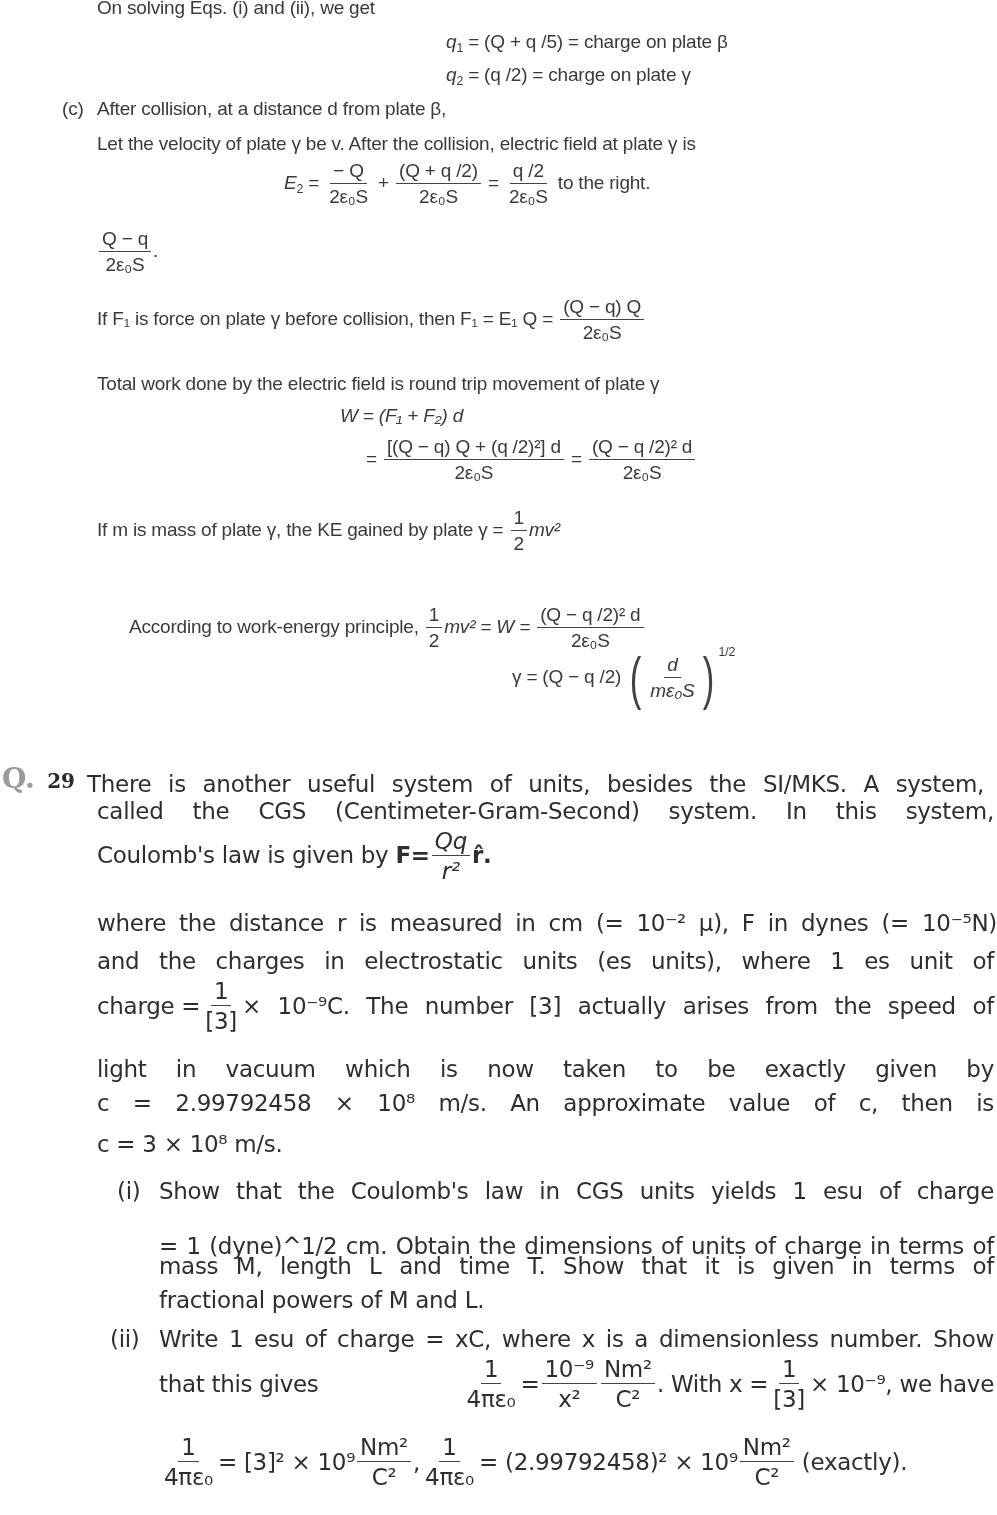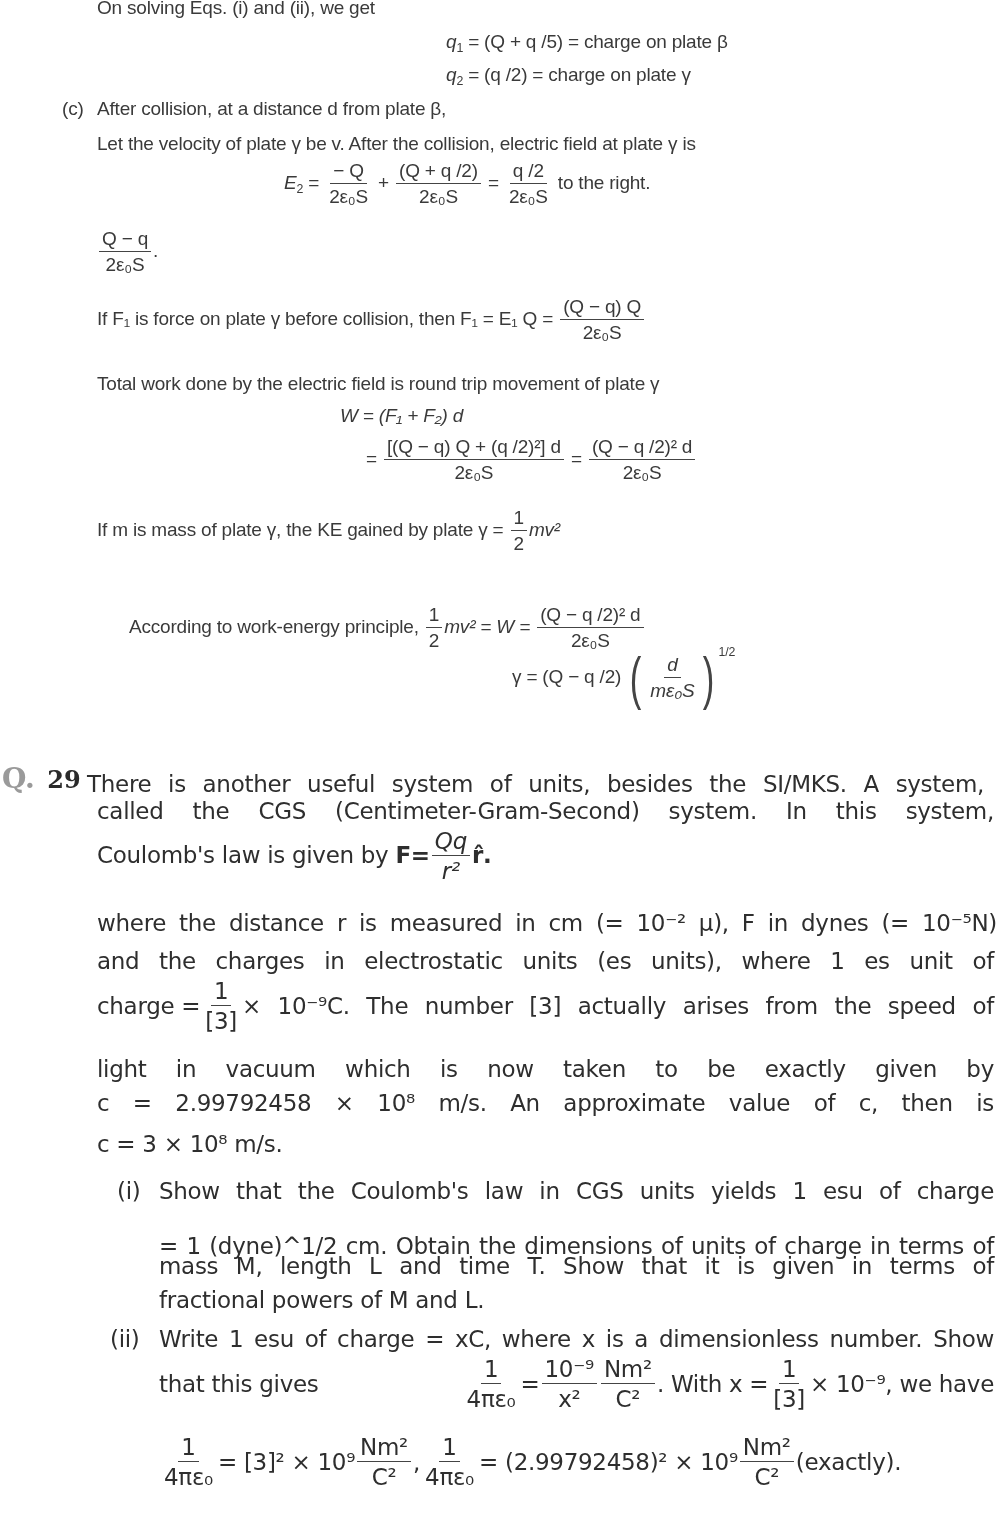--- a/index.html
+++ b/index.html
@@ -9,21 +9,21 @@
   .sol { font-family: "Liberation Sans", sans-serif; font-size: 19px; color: #3a3a3a; letter-spacing: -0.2px; }
   .q { font-family: "DejaVu Sans", sans-serif; font-size: 23px; color: #2e2e2e; letter-spacing: -0.3px; }
   .it { font-style: italic; }
   .frac { display: inline-flex; flex-direction: column; align-items: center; vertical-align: middle; margin: 0 2px; }
   .frac .num { padding: 0 3px 1px 3px; border-bottom: 1.3px solid #444; line-height: 1.15; }
   .frac .den { padding: 2px 3px 0 3px; line-height: 1.15; }
   sub { font-size: 0.65em; vertical-align: -0.3em; }
   sup { font-size: 0.65em; vertical-align: 0.55em; }
   .bigparen { font-size: 58px; font-weight: 200; line-height: 1; vertical-align: middle; color: #444; transform: scaleX(0.6); display: inline-block; }
   .qmark { font-family: "DejaVu Serif", serif; font-weight: bold; font-size: 28px; color: #9a9a9a; }
-  .qnum { font-family: "DejaVu Serif", serif; font-weight: bold; font-size: 24px; color: #2a2a2a; }
+  .qnum { font-family: "DejaVu Serif", serif; font-weight: bold; font-size: 20px; color: #2a2a2a; }
   .justify { text-align: justify; text-align-last: justify; white-space: normal; }
 </style>
 </head>
 <body>
 
 <div class="abs sol" style="left:97px; top:-3px;">On solving Eqs. (i) and (ii), we get</div>
 
 <div class="abs sol" style="left:446px; top:31px;">
   <span class="it">q</span><sub>1</sub>
   <span>= (Q + q /5) = charge on plate β</span>
@@ -188,14 +188,14 @@
     </span>,
   <span class="frac">
       <span class="num">1</span>
       <span class="den">4πε₀</span>
     </span>
   <span>= (2.99792458)² × 10⁹</span>
   <span class="frac">
       <span class="num">Nm²</span>
       <span class="den">C²</span>
     </span>
-  <span style="margin-left:0;">(exactly).</span>
+  <span style="margin-left:6px;">(exactly).</span>
 </div>
 
 </body></html>

